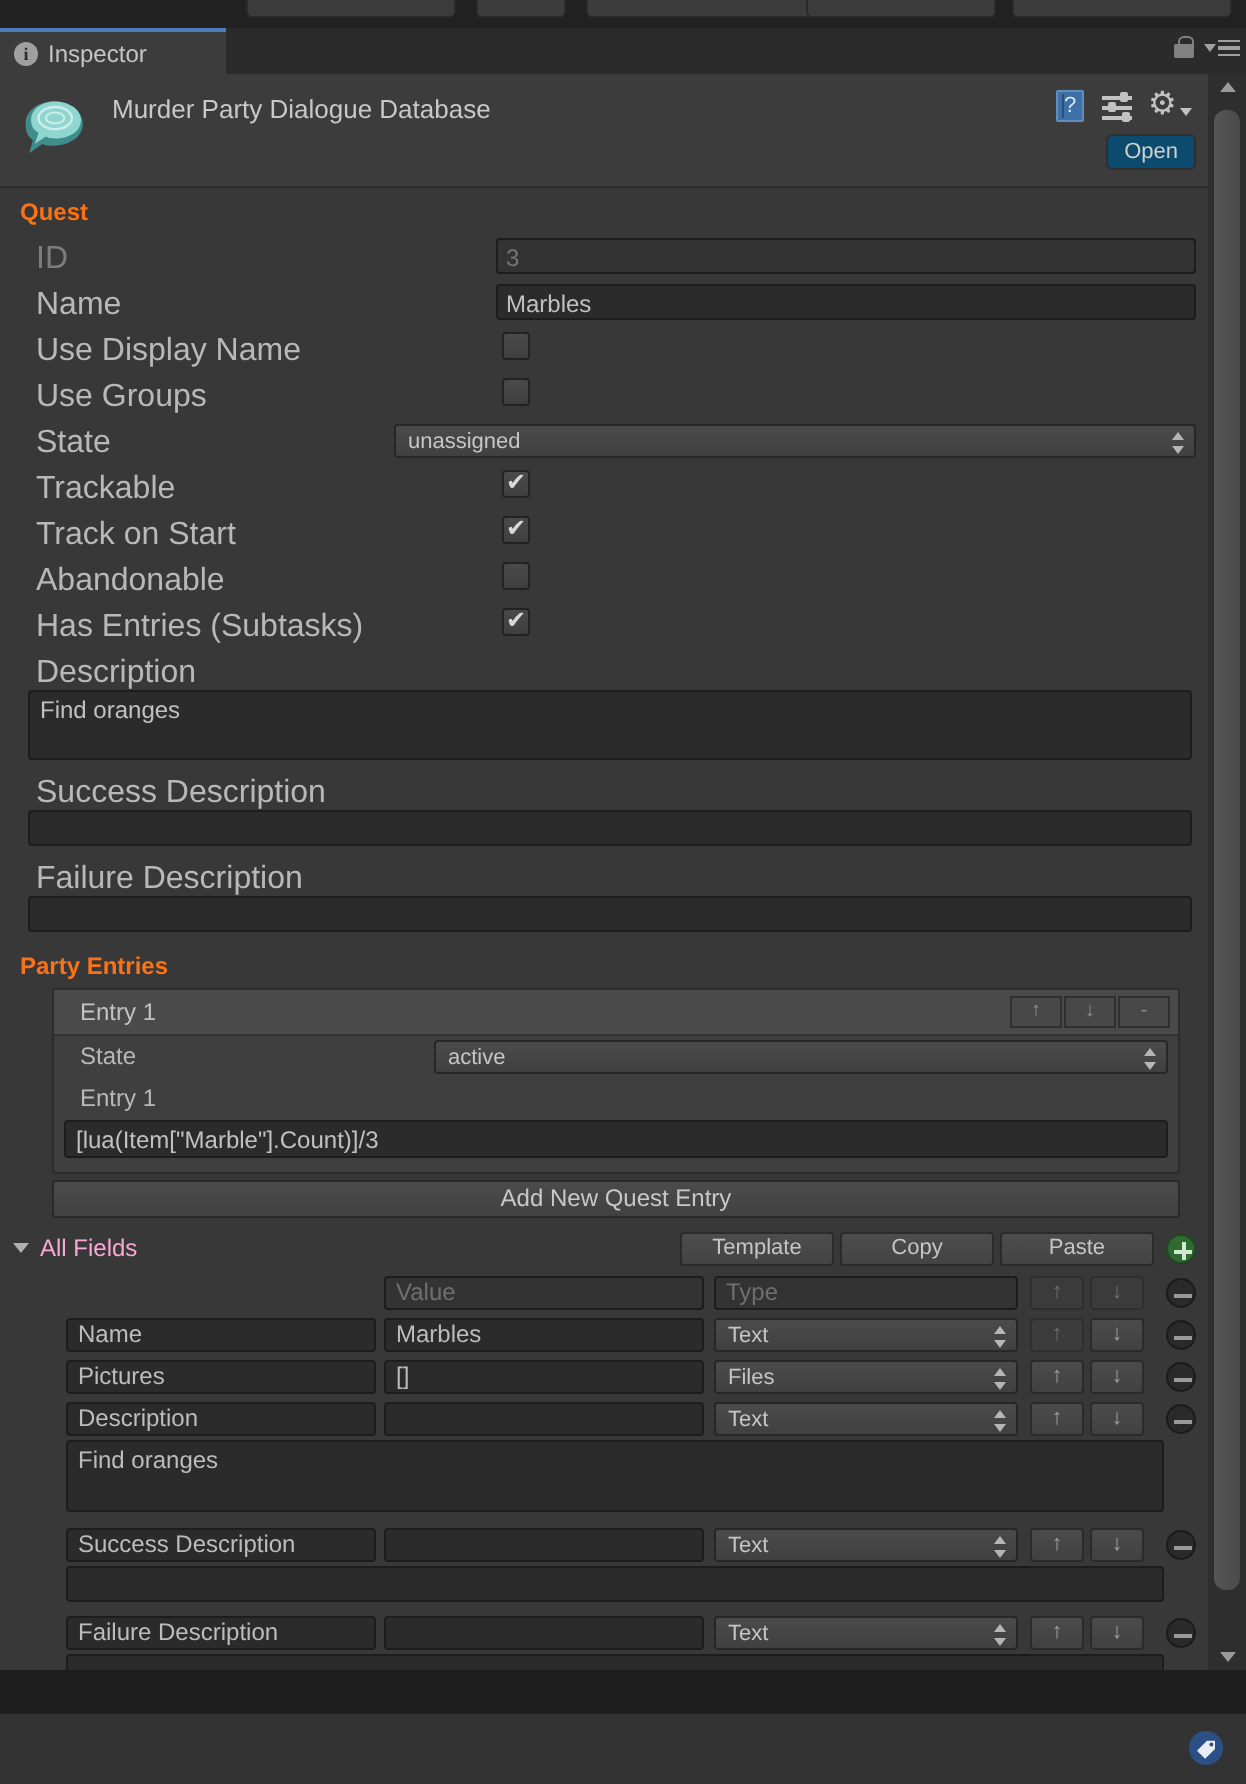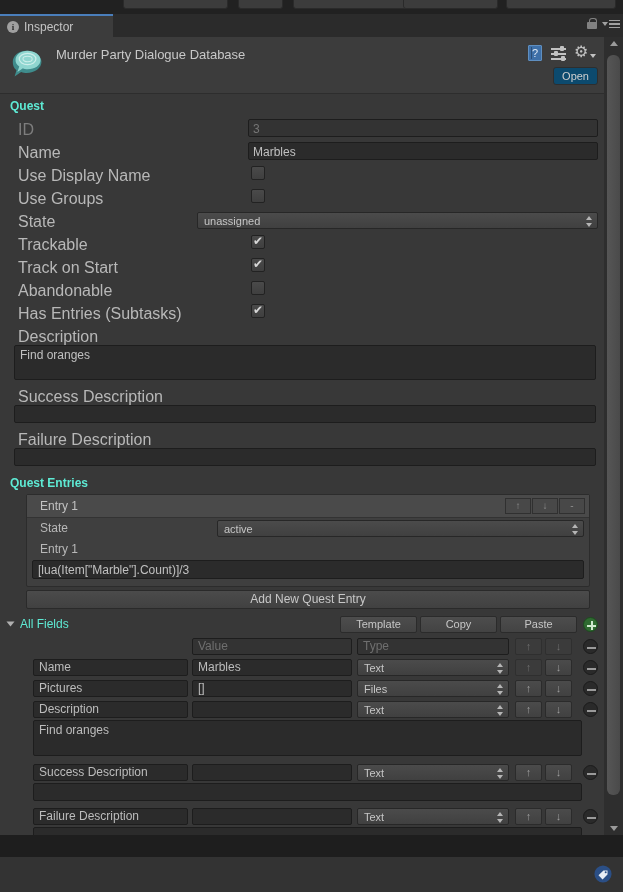--- a/index.html
+++ b/index.html
@@ -66,21 +66,21 @@
   .gear-ico::before { content:"\2699"; position:absolute; left:-1px; top:-4px; font-size:16px; color:#c2c2c2; }
   .gear-tri { width:0;height:0;border-left:3px solid transparent;border-right:3px solid transparent;border-top:4px solid #c2c2c2; margin-top:5px; }
   .open-btn {
     position:absolute; right:6px; top:30px; height:18px; padding:0 8px;
     background:#0c4a6e; border:1px solid #2e2e2e; border-radius:3px;
     font-size:11px; color:#cfcfcf; display:flex; align-items:center;
   }
 
   
   .content { position:relative; }
-  .section-title { font-size:12px; font-weight:bold; color:#5eead4; padding:5px 0 4px 10px; }
+  .section-title { font-size:12px; font-weight:bold; color:#f97316; padding:5px 0 4px 10px; }
   .row { position:relative; height:23px; }
   .row-lbl { position:absolute; left:18px; top:4px; font-size:16px; color:#b8b8b8; }
   .row-lbl.dim { color:#7d7d7d; }
 
   .tf {
     position:absolute; left:248px; right:6px; top:2px; height:18px;
     background:#2b2b2b; border:1px solid #1d1d1d; border-radius:2px;
     font-size:12px; color:#c0c0c0; padding:1px 4px 0 4px; line-height:16px; white-space:nowrap; overflow:hidden;
   }
   .tf.dim { background:#333333; color:#767676; }
@@ -141,21 +141,21 @@
     font-size:12px; color:#c8c8c8; text-align:center; line-height:17px;
   }
 
   
   .af-hdr { position:relative; height:22px; }
   .foldout {
     position:absolute; left:8px; top:6px; width:0;height:0;
     border-left:5px solid #b0b0b0; border-top:4px solid transparent; border-bottom:4px solid transparent;
     transform:rotate(90deg);
   }
-  .af-title { position:absolute; left:20px; top:3px; font-size:12px; color:#5eead4; }
+  .af-title { position:absolute; left:20px; top:3px; font-size:12px; color:#f9a8d4; }
   .sm-btn {
     position:absolute; top:2px; height:17px;
     background:linear-gradient(#4d4d4d,#434343); border:1px solid #2b2b2b; border-radius:2px;
     font-size:11px; color:#c6c6c6; text-align:center; line-height:15px;
   }
   .circ { position:absolute; width:15px; height:15px; border-radius:50%; }
   .circ.plus { background:#2f6b31; border:1px solid #1d4a1f; }
   .circ.plus::before { content:""; position:absolute; left:3px; top:6.5px; width:9px; height:2px; background:#cfe8cf; }
   .circ.plus::after  { content:""; position:absolute; left:6.5px; top:3px; width:2px; height:9px; background:#cfe8cf; }
   .circ.minus { background:#2a2a2a; border:1px solid #1b1b1b; }
@@ -326,21 +326,21 @@
         <div class="ta short" style="top:0;"></div>
       </div>
 
       <div class="row" style="height:21px;">
         <span class="row-lbl">Failure Description</span>
       </div>
       <div style="position:relative;height:22px;">
         <div class="ta short" style="top:0;"></div>
       </div>
 
-      <div class="section-title" style="padding-top:6px;">Quest Entries</div>
+      <div class="section-title" style="padding-top:6px;">Party Entries</div>
 
       <div style="position:relative;height:96px;">
         <div class="entries-box" style="top:0;">
           <div class="entry-hdr">
             <span class="t">Entry 1</span>
             <span class="mini-btns">
               <span class="mini-btn">↑</span>
               <span class="mini-btn">↓</span>
               <span class="mini-btn">-</span>
             </span>

